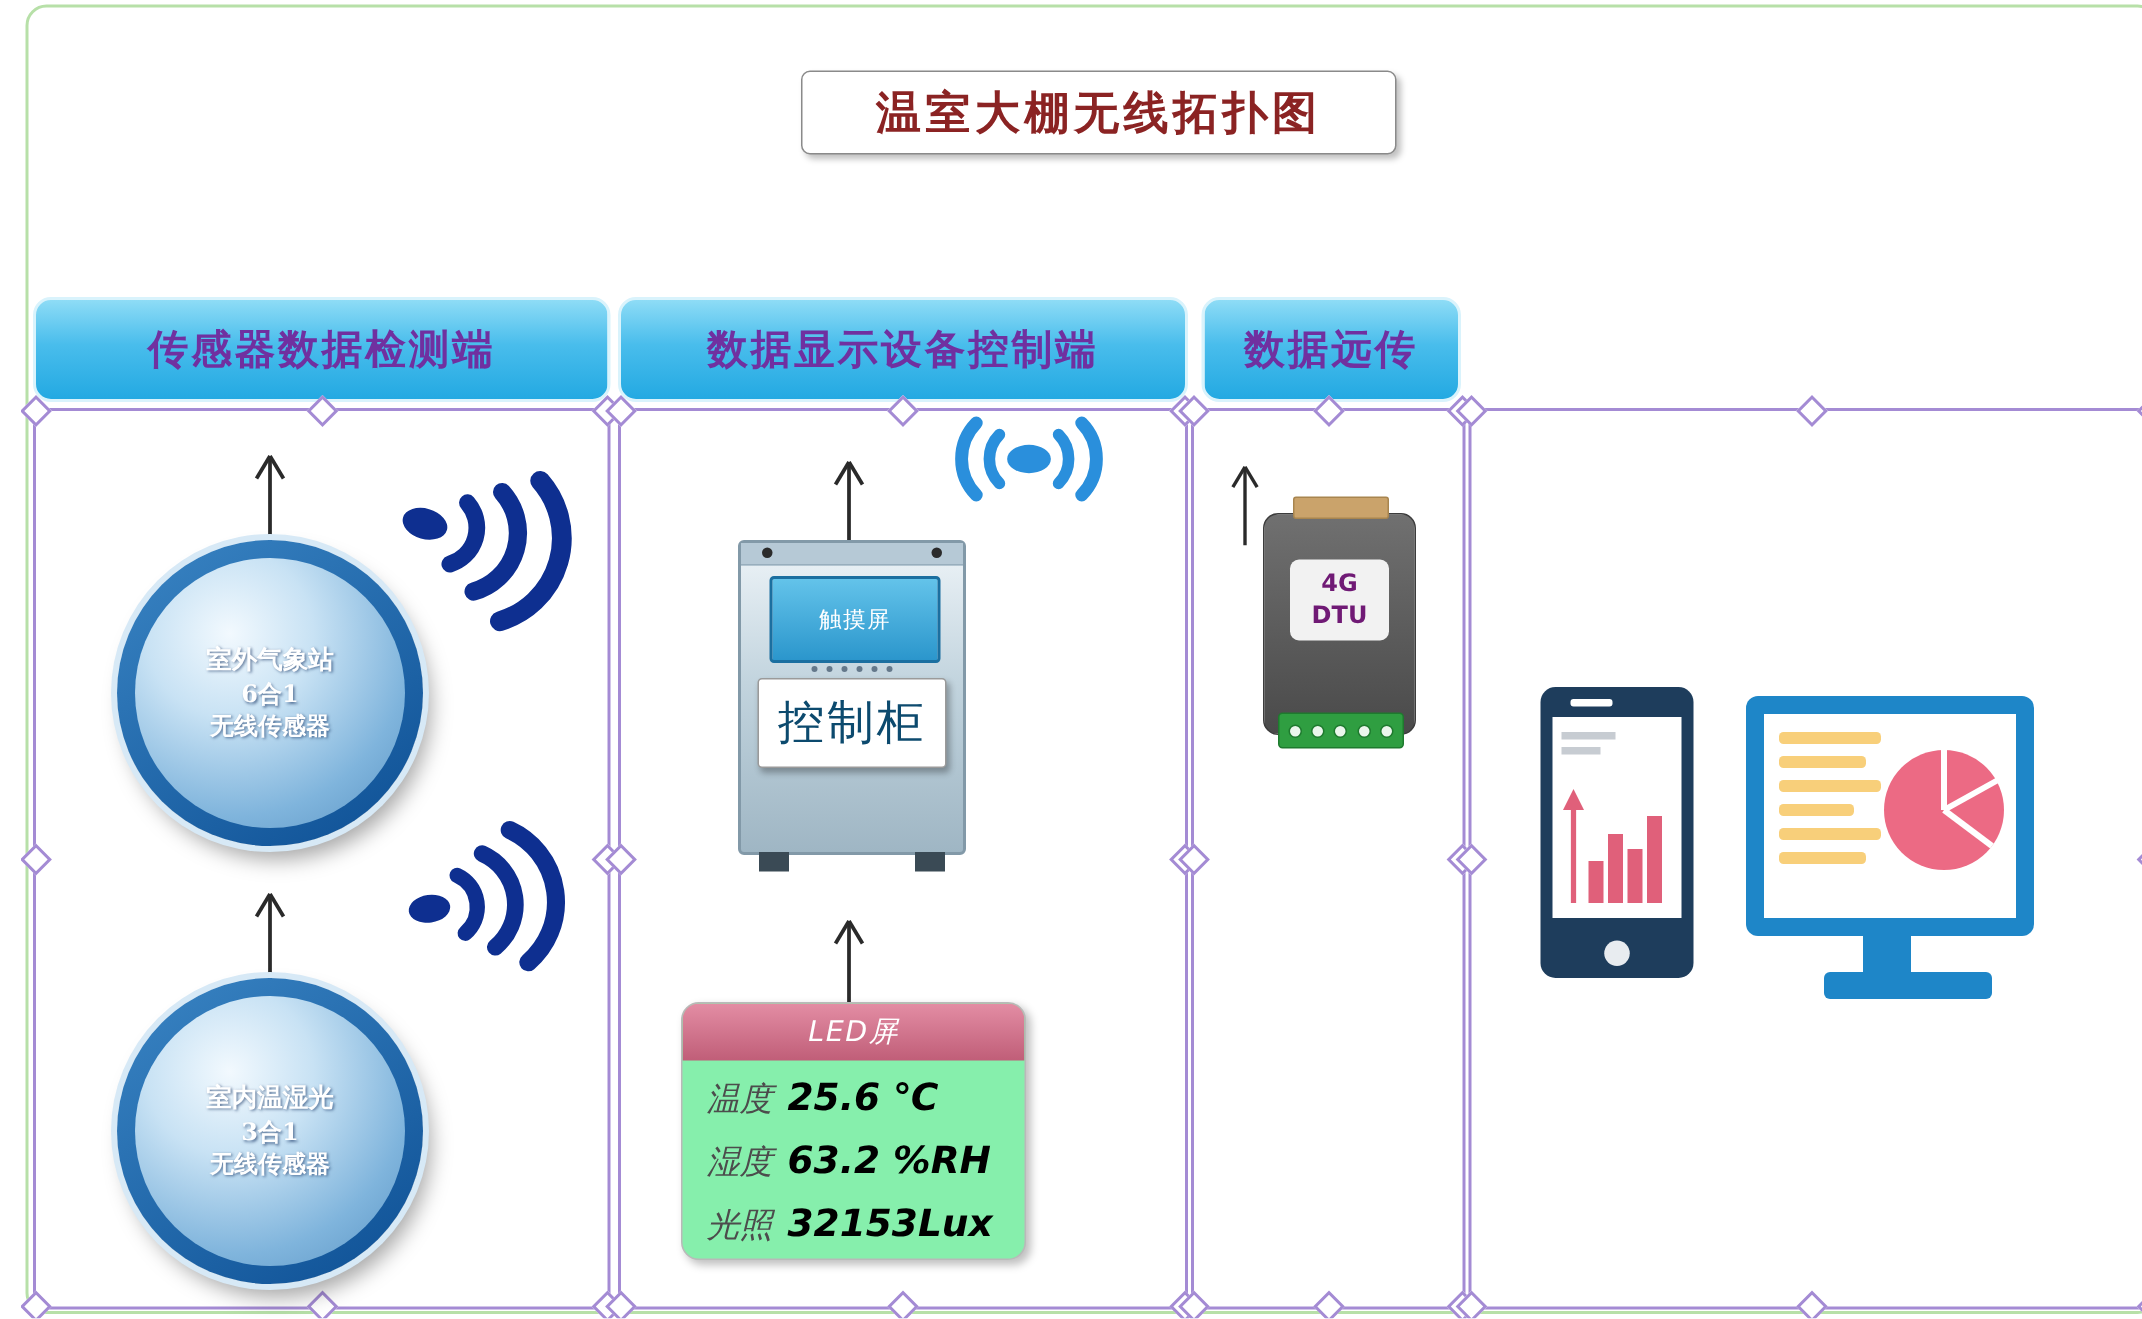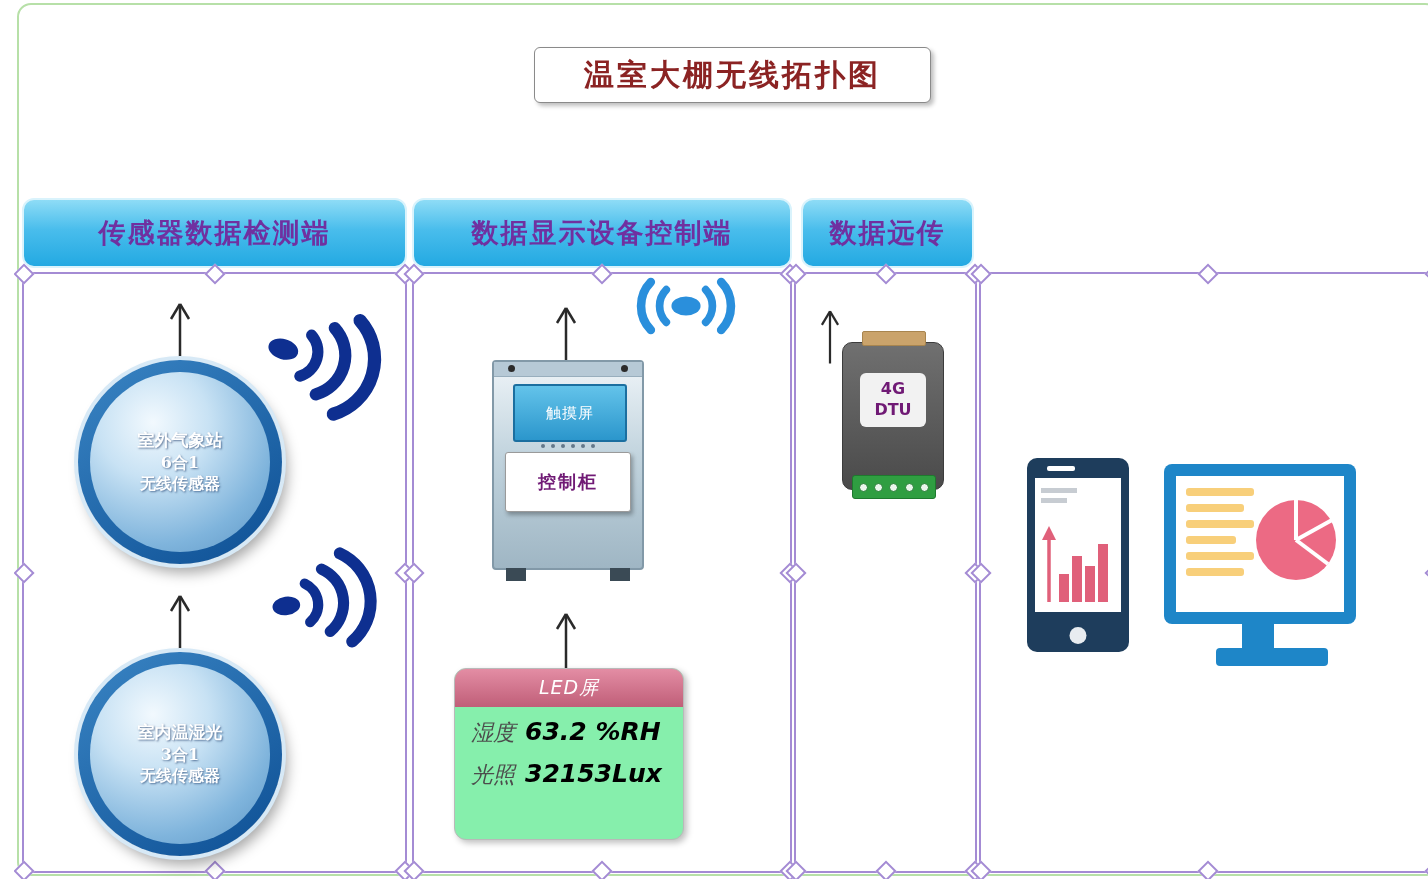--- a/index.html
+++ b/index.html
@@ -60,21 +60,21 @@
   .b1{left:14px;} .b2{right:14px;}
   .touchscreen{position:absolute;left:19px;top:22px;width:110px;height:54px;border-radius:3px;
                background:linear-gradient(180deg,#63c3ea,#2b96cc);border:2px solid #1b6fa0;
                display:flex;align-items:center;justify-content:center;}
   .touchscreen span{color:#fff;font-size:15px;letter-spacing:1px;}
   .cab-dots{position:absolute;left:0;right:0;top:82px;display:flex;justify-content:center;gap:6px;}
   .cab-dots i{width:4px;height:4px;border-radius:50%;background:#64788a;}
   .cab-label{position:absolute;left:50%;top:90px;transform:translateX(-50%);width:124px;height:58px;
              background:#fff;border:1px solid #9a9a9a;border-radius:3px;box-shadow:2px 3px 4px rgba(0,0,0,.3);
              display:flex;align-items:center;justify-content:center;}
-  .cab-label span{font-family:"DejaVu Serif","Liberation Serif",serif;font-size:18px;font-weight:bold;color:#701a75;letter-spacing:2px;}
+  .cab-label span{font-family:"DejaVu Serif","Liberation Serif",serif;font-size:31px;font-weight:normal;color:#0c4a6e;letter-spacing:2px;}
   .foot{position:absolute;bottom:-13px;width:20px;height:13px;background:#3a4a55;}
   .fl{left:12px;} .fr{right:12px;}
 
   
   .led-panel{position:absolute;left:440px;top:668px;width:228px;height:170px;background:#86efac;
              border:1px solid #b9b9b9;border-radius:12px;box-shadow:3px 3px 6px rgba(0,0,0,.25);overflow:hidden;font-style:italic;}
   .led-header{height:38px;background:linear-gradient(180deg,#e38da4 0%,#c05e78 100%);
               display:flex;align-items:center;justify-content:center;}
   .led-header span{color:#fff;font-size:19px;letter-spacing:1px;}
   .led-body{padding:4px 0 0 16px;}
@@ -257,20 +257,24 @@
 
   <svg class="antenna a-led" viewBox="0 0 40 70">
       <use href="#ant"></use>
     </svg>
   <div class="led-panel">
     <div class="led-header">
       <span>LED屏</span>
     </div>
     <div class="led-body">
       <div class="led-row">
+        <span class="led-label">温度</span>
+        <span class="led-value">25.6 ℃</span>
+      </div>
+      <div class="led-row">
         <span class="led-label">湿度</span>
         <span class="led-value">63.2 %RH</span>
       </div>
       <div class="led-row">
         <span class="led-label">光照</span>
         <span class="led-value">32153Lux</span>
       </div>
     </div>
   </div>
 

